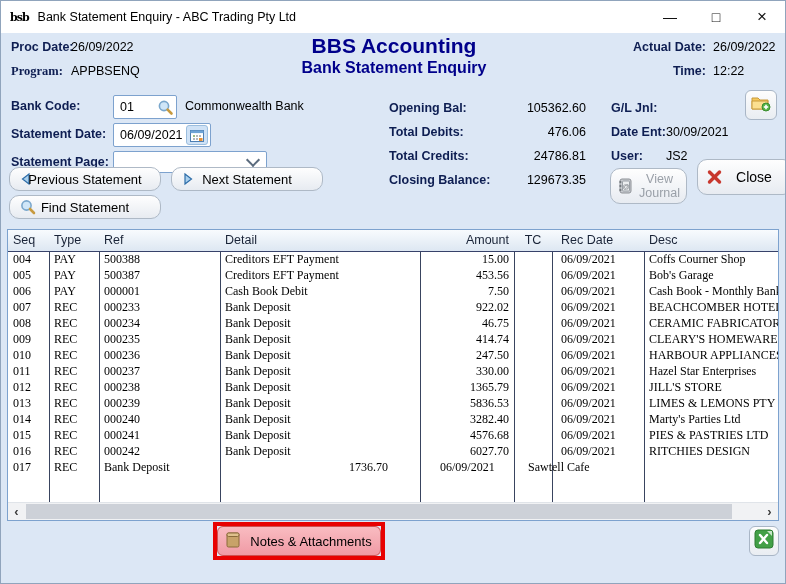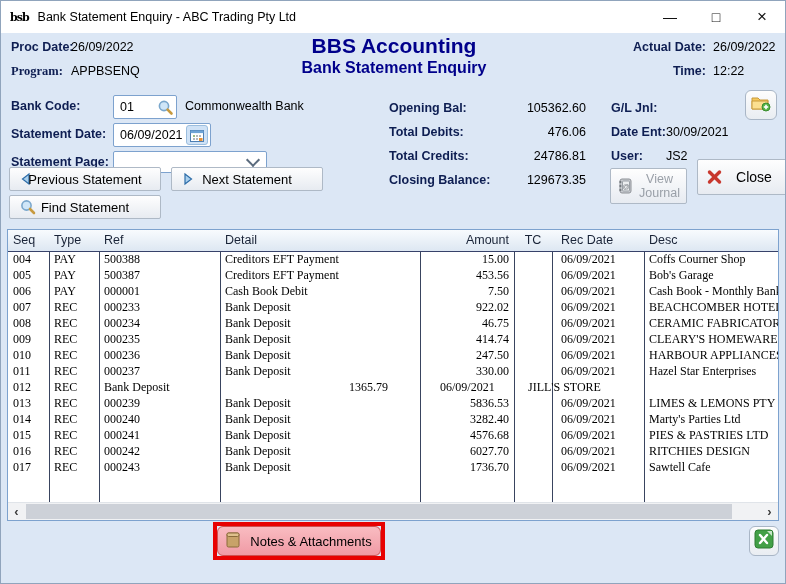--- a/index.html
+++ b/index.html
@@ -18,21 +18,21 @@
   .val-r{text-align:right;}
   .h1{position:absolute;left:246px;top:1px;width:294px;text-align:center;font-size:21px;font-weight:bold;color:#00008b;}
   .h2{position:absolute;left:246px;top:26px;width:294px;text-align:center;font-size:16px;font-weight:bold;color:#00008b;}
   
   .input{position:absolute;background:#fff;border:1px solid #7da2ce;border-radius:2px;box-sizing:border-box;
     display:flex;align-items:center;font-size:12.5px;color:#000;}
   .input .txt{padding-left:6px;flex:1;}
   .icon-slot{display:flex;align-items:center;justify-content:center;margin-right:2px;}
   .chev{width:8px;height:8px;border-right:2px solid #5a6b7d;border-bottom:2px solid #5a6b7d;transform:rotate(45deg);margin:-4px 8px 0 auto;}
   
-  .btn{position:absolute;background:linear-gradient(#fefefe,#e7ebf1);border:1px solid #aeb9c6;border-radius:2px;
+  .btn{position:absolute;background:linear-gradient(#fefefe,#e7ebf1);border:1px solid #aeb9c6;border-radius:10px;
     box-sizing:border-box;font-size:13px;color:#000;cursor:pointer;}
   .btn .btn-ic{position:absolute;left:10px;top:50%;transform:translateY(-50%);display:flex;}
   .btn .btn-t{position:absolute;left:0;right:0;top:50%;transform:translateY(-50%);text-align:center;}
   .btn-2line .btn-t{left:26px;right:4px;line-height:14px;font-size:12.5px;}
   .disabled{color:#9aa0a8;cursor:default;}
   .sq-btn{position:absolute;background:linear-gradient(#fdfdfd,#e9edf2);border:1px solid #a9b6c6;border-radius:6px;
     display:flex;align-items:center;justify-content:center;cursor:pointer;box-sizing:border-box;}
   
   .table{position:absolute;left:6px;top:196px;width:772px;height:292px;background:#fff;border:1px solid #7da2ce;box-sizing:border-box;}
   .thead{position:absolute;left:0;top:0;right:0;height:21px;background:linear-gradient(#f8fbfe,#dde7f2);
@@ -290,20 +290,21 @@
             <div class="tcell c2">000237</div>
             <div class="tcell c3">Bank Deposit</div>
             <div class="tcell c4">330.00</div>
             <div class="tcell c5"></div>
             <div class="tcell c6">06/09/2021</div>
             <div class="tcell c7">Hazel Star Enterprises</div>
           </div>
           <div class="trow">
             <div class="tcell c0">012</div>
             <div class="tcell c1">REC</div>
+            <div class="tcell c2">000238</div>
             <div class="tcell c3">Bank Deposit</div>
             <div class="tcell c4">1365.79</div>
             <div class="tcell c5"></div>
             <div class="tcell c6">06/09/2021</div>
             <div class="tcell c7">JILL'S STORE</div>
           </div>
           <div class="trow">
             <div class="tcell c0">013</div>
             <div class="tcell c1">REC</div>
             <div class="tcell c2">000239</div>
@@ -339,21 +340,20 @@
             <div class="tcell c2">000242</div>
             <div class="tcell c3">Bank Deposit</div>
             <div class="tcell c4">6027.70</div>
             <div class="tcell c5"></div>
             <div class="tcell c6">06/09/2021</div>
             <div class="tcell c7">RITCHIES DESIGN</div>
           </div>
           <div class="trow">
             <div class="tcell c0">017</div>
             <div class="tcell c1">REC</div>
-            <div class="tcell c2">000243</div>
             <div class="tcell c3">Bank Deposit</div>
             <div class="tcell c4">1736.70</div>
             <div class="tcell c5"></div>
             <div class="tcell c6">06/09/2021</div>
             <div class="tcell c7">Sawtell Cafe</div>
           </div>
         </div>
       <div class="hscroll">
         <span class="sarrow" style="left:0;">‹</span>
         <div class="sthumb"></div>

